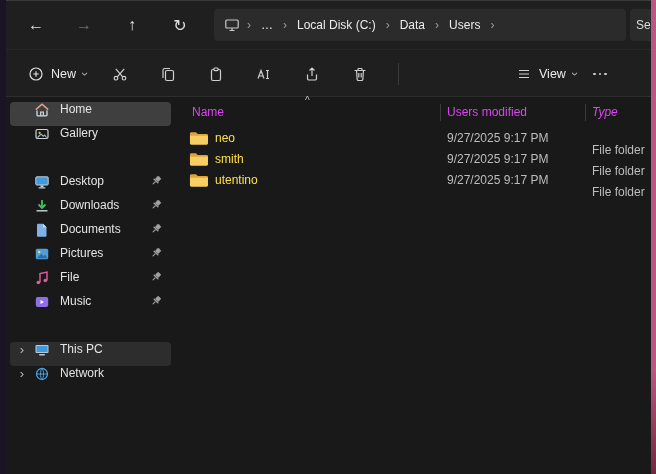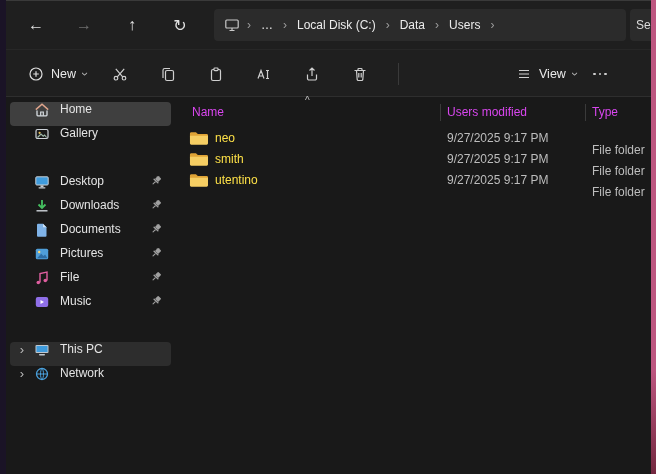--- a/index.html
+++ b/index.html
@@ -52,21 +52,21 @@
   .sb-item.subtle { background:#2d2d2d; }
   .sb-chev { width:24px; text-align:center; color:#b9b9b9; font-size:13px; flex:0 0 auto; }
   .sb-ico { width:16px; height:16px; margin-right:10px; flex:0 0 auto; }
   .sb-label { flex:1; white-space:nowrap; overflow:hidden; }
   .sb-pin { width:14px; height:14px; margin-right:8px; flex:0 0 auto; }
 
   .content { position:absolute; left:169px; top:0; right:0; height:100%; }
   .sort-caret { position:absolute; left:130px; top:-2px; font-size:10px; color:#c0c0c0; }
   .col-headers { position:absolute; top:6px; left:0; right:0; height:20px; color:#d946ef; }
   .col-h { position:absolute; top:2px; white-space:nowrap; }
-  .h-name { left:17px; } .h-date { left:272px; } .h-type { left:417px; }
+  .h-name { left:17px; } .h-date { left:272px; } .h-type { left:417px;font-style:italic; }
   .col-div { position:absolute; top:1px; width:1px; height:17px; background:#3a3a3a; }
   .d1 { left:265px; } .d2 { left:410px; }
   .row { position:absolute; left:0; right:4px; height:21px; border-radius:3px; }
   .c-icon { position:absolute; left:14px; top:3px; width:19px; height:15px; }
   .c-name { position:absolute; left:40px; top:3px; color:#fde047; white-space:nowrap; }
   .c-date { position:absolute; left:272px; top:3px; color:#bdbdbd; white-space:nowrap; }
   .c-type { position:absolute; left:417px; top:3px; color:#bdbdbd; white-space:nowrap;margin-top:12px; }
   svg { display:block; }
 </style>
 </head>

